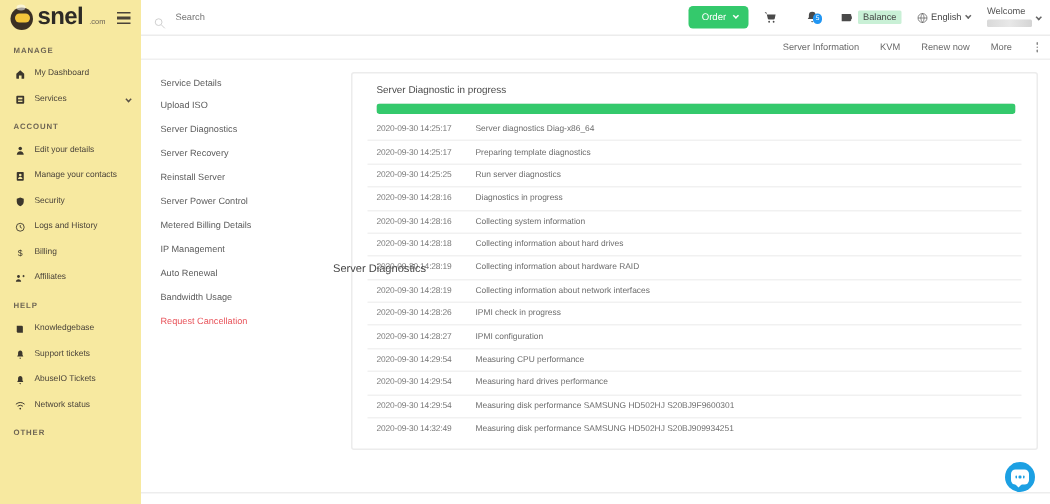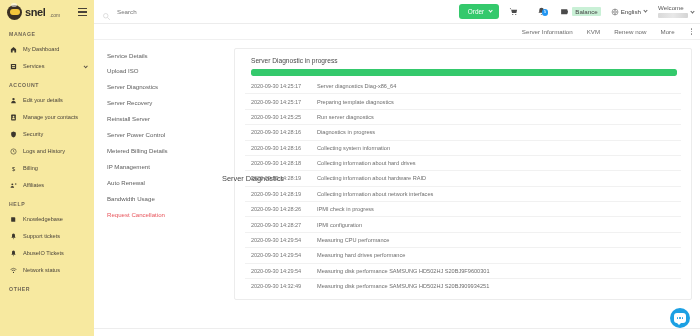--- a/index.html
+++ b/index.html
@@ -38,21 +38,21 @@
   .logo-bee:before {
     content: ""; position: absolute; left: 2.5px; top: 4.5px;
     width: 10px; height: 6px; border-radius: 3px;
     background: #f3c53b;
   }
   .logo-bee:after {
     content: ""; position: absolute; left: 4px; top: -2px;
     width: 6px; height: 4px; border-radius: 50%;
     background: rgba(255,255,255,.55);
   }
-  .logo-text { font-size: 11px; font-weight: bold; color: #2d2a26; letter-spacing: -.4px; text-align: center; }
+  .logo-text { font-size: 16px; font-weight: bold; color: #2d2a26; letter-spacing: -.4px; text-align: center; }
   .logo-sub { font-size: 5px; color: #6b6356; margin-left: 1px; position: relative; top: 3px; }
   .hamburger { display: flex; flex-direction: column; gap: 2px; cursor: pointer; }
   .hamburger span { display: block; width: 9px; height: 1.2px; background: #4a4338; }
 
   .sb-section {
     font-size: 5.2px; font-weight: bold; letter-spacing: .6px;
     color: #6f6654; padding: 7px 0 4px 9px; text-transform: uppercase;
   }
   .sb-item {
     display: flex; align-items: center;

